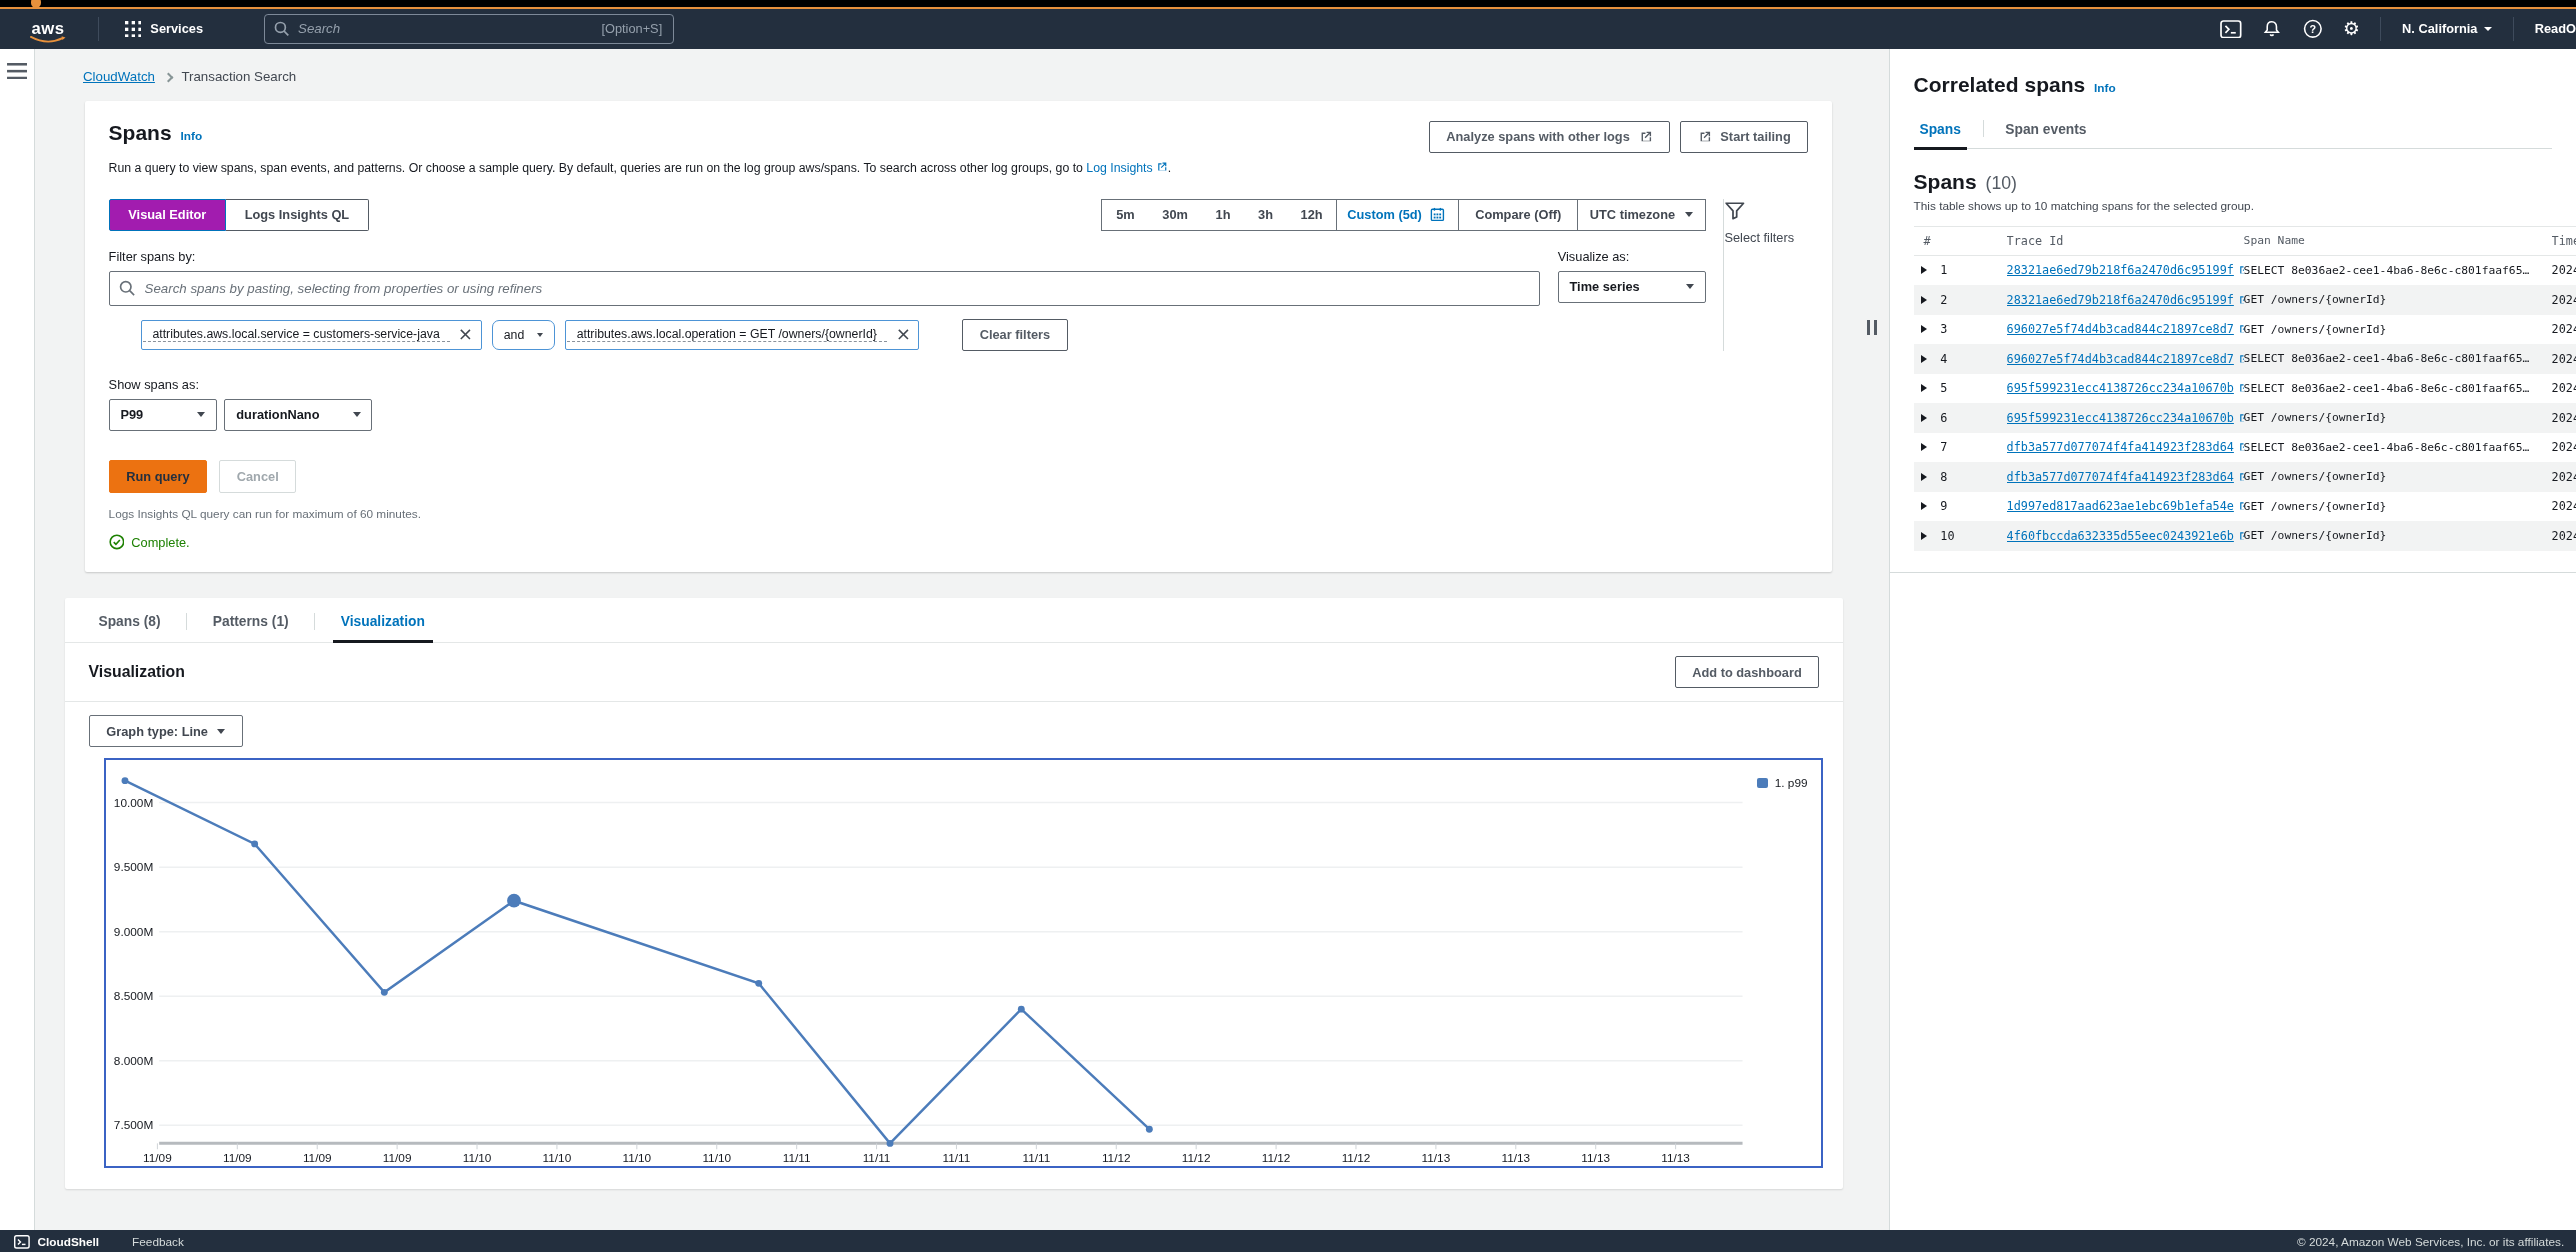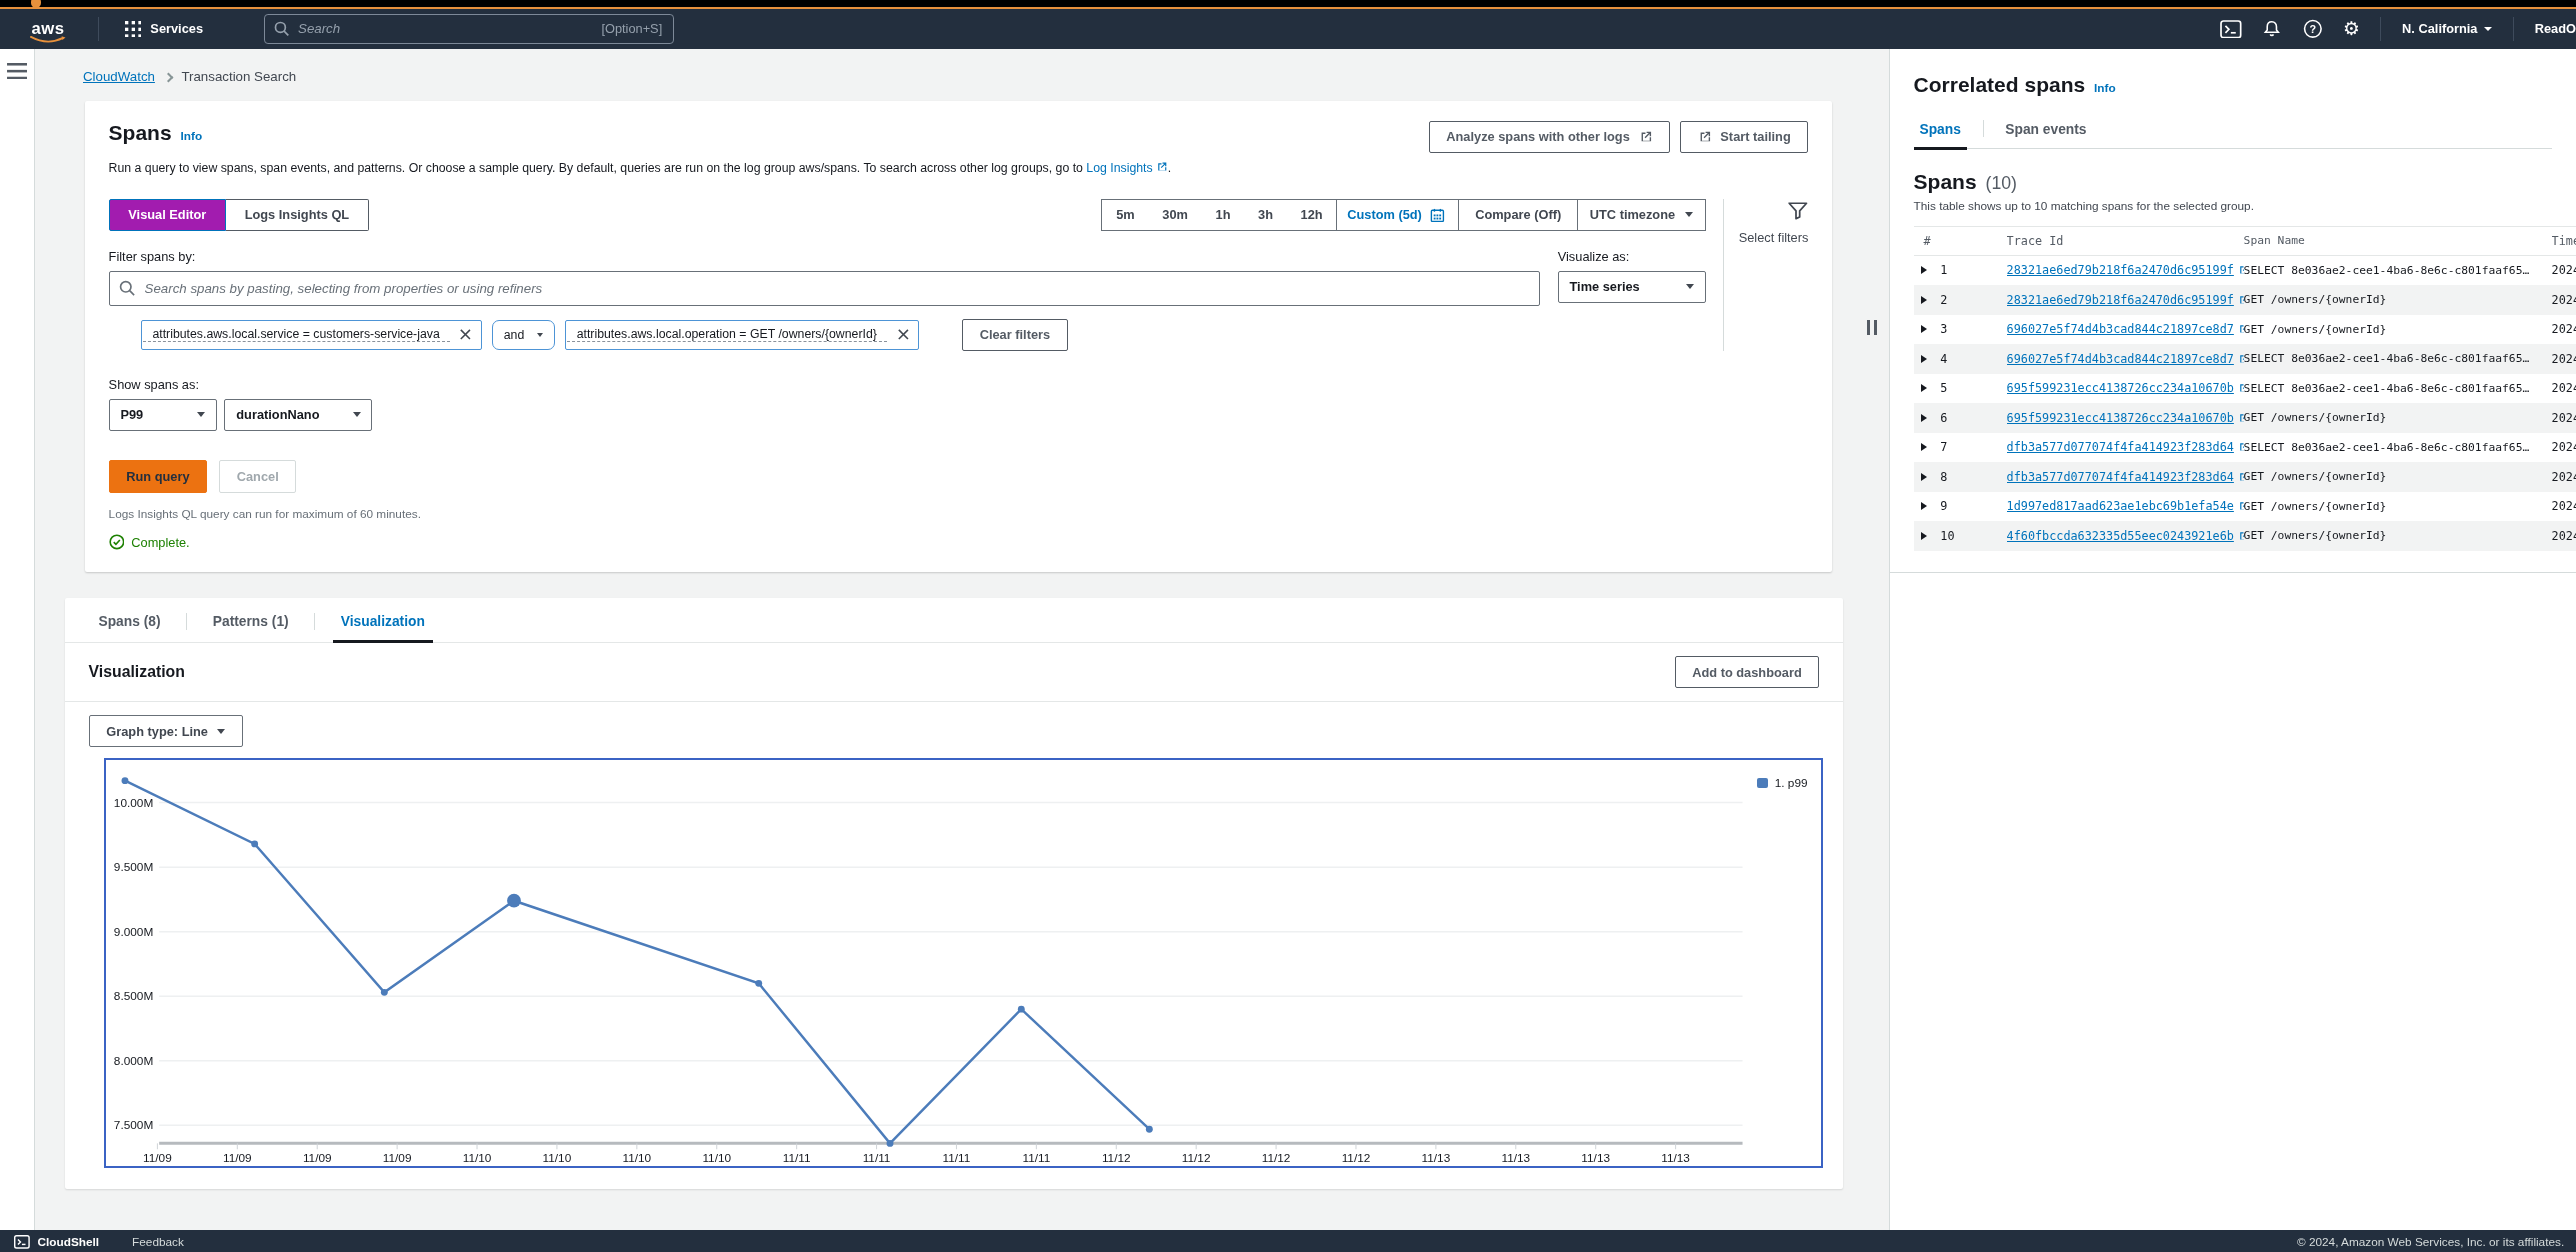--- a/index.html
+++ b/index.html
@@ -92,36 +92,36 @@
          color:#545b64; cursor:pointer; white-space:nowrap; font-family:"Liberation Sans",sans-serif; }
   .btn.primary { background:#ec7211; border-color:#ec7211; color:#232f3e; }
   .btn.disabled { color:#a0a8ad; border-color:#d5dbdb; cursor:default; }
   #card-desc { margin-top:7.9px; font-size:12.3px; color:#16191f; }
   #card-desc .lnk { color:#0073bb; cursor:pointer; }
   #card-desc svg { vertical-align:-1px; }
 
   #card-mid { display:flex; margin-top:23.6px; }
   #mid-main { flex:1; min-width:0; }
   #filters-rail { width:85px; margin-left:17.7px; border-left:1px solid #d5dbdb; display:flex;
-        flex-direction:column; align-items:flex-end; padding-top:2px; }
+        flex-direction:column; align-items:flex-start; padding-top:2px; }
   #filters-rail .sf-label { margin-top:9.8px; font-size:12.8px; color:#414750; text-align:center; line-height:1.25; cursor:pointer; }
 
   #row-a { display:flex; align-items:flex-start; }
   .seg { display:flex; }
   .seg-btn { height:32.5px; display:flex; align-items:center; padding:0 18.7px; border:1px solid #545b64;
         background:#fff; font-weight:bold; font-size:12.8px; color:#414750; cursor:pointer; }
   .seg-btn.first { border-radius:2px 0 0 2px; }
   .seg-btn.last { border-radius:0 2px 2px 0; border-left:none; }
   .seg-btn.active { background:#a21caf; border-color:#0073bb; color:#fff; }
   #timebar { margin-left:auto; display:flex; }
   .tb-box { display:flex; align-items:center; height:32.5px; border:1px solid #687078; background:#fff; }
   .tb-box + .tb-box { margin-left:-1px; }
   .tr-item { padding:0 13.8px; font-weight:bold; font-size:12.8px; color:#414750; cursor:pointer; }
   #custom-range { padding:0 13.8px 0 9.8px; font-weight:bold; font-size:12.8px; color:#0073bb; display:flex;
-        align-items:flex-end; gap:7.9px; cursor:pointer; }
+        align-items:flex-start; gap:7.9px; cursor:pointer; }
   #compare-btn { padding:0 15.8px; font-weight:bold; font-size:12.8px; color:#414750; cursor:pointer; }
   #tz-select { padding:0 11.8px; font-weight:bold; font-size:12.8px; color:#414750; display:flex; align-items:center;
         gap:9.8px; cursor:pointer; }
   .caret-d { width:0; height:0; border-left:4.9px solid transparent; border-right:4.9px solid transparent;
         border-top:5.9px solid #414750; }
 
   #row-b { display:flex; margin-top:17.7px; }
   #filter-col { flex:1; min-width:0; }
   .fld-label { font-size:12.8px; color:#16191f; }
   #filter-search { position:relative; margin-top:6.9px; height:35px; }

